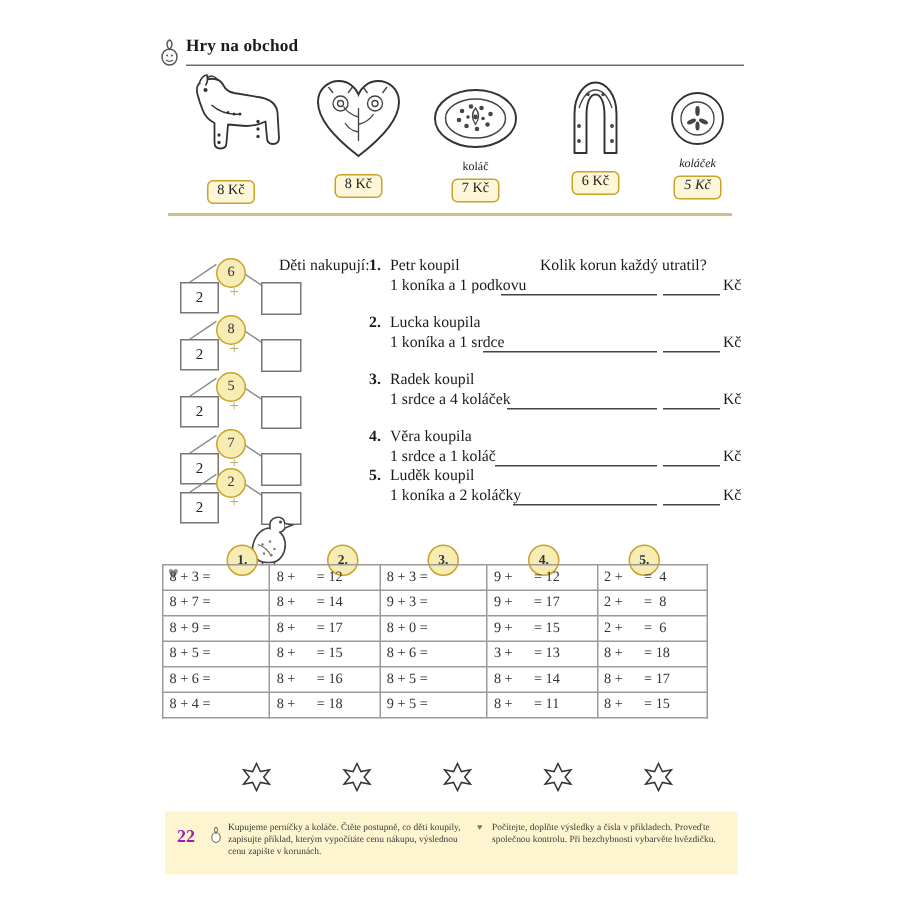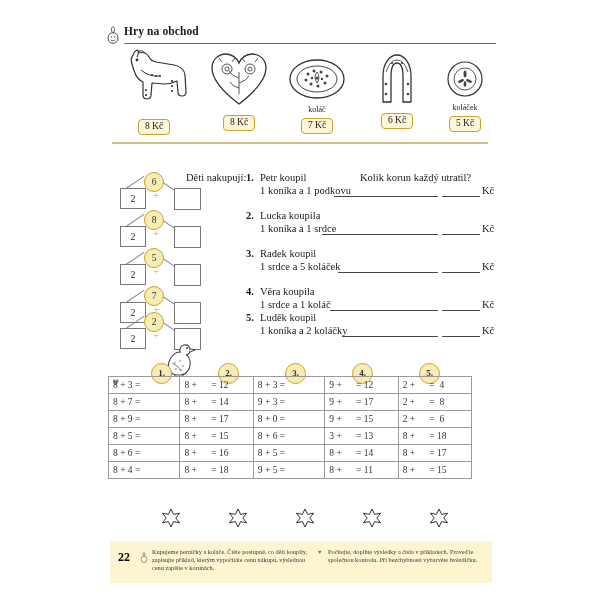--- a/index.html
+++ b/index.html
@@ -133,21 +133,21 @@
   .star{width:22px;height:20px;}
 
   .bird{position:absolute;left:162px;top:343px;}
 
   
   .footer{
     position:absolute;left:110px;top:541px;width:382px;height:42px;
     background:#fcf5cf;
   }
   .pgnum{
-    position:absolute;left:8px;top:9px;font-size:12px;font-weight:bold;color:#000000;
+    position:absolute;left:8px;top:9px;font-size:12px;font-weight:bold;color:#a21caf;
   }
   .f-icon{position:absolute;top:8px;}
   .f-col{
     position:absolute;top:7px;font-size:6.3px;line-height:8.2px;color:#3a3a3a;
   }
   #f-col-1{left:42px;width:158px;}
   #f-col-2{left:218px;width:150px;}
 </style>
 </head>
 <body>
@@ -252,21 +252,21 @@
               <circle cx="36" cy="44" r="1.3"></circle>
             <circle cx="20" cy="13" r="1.1"></circle>
               <circle cx="30" cy="13" r="1.1"></circle>
           </g>
         </svg>
       </span>
       <span class="cap"></span>
       <span class="pricetag">6 Kč</span>
     </div>
 
-    <div class="good" style="left:322px;top:12px;width:62px;">
+    <div class="good" style="left:322px;top:12px;width:62px;font-style:italic;">
       <span class="art">
         <svg width="40" height="38" viewBox="0 0 40 38">
           <circle cx="20" cy="19" r="17" fill="#fff" stroke="#333" stroke-width="1.2"></circle>
           <circle cx="20" cy="19" r="11" fill="#fff" stroke="#444" stroke-width="0.9"></circle>
           <g fill="#444">
             <ellipse cx="20" cy="14" rx="1.5" ry="3.4"></ellipse>
             <ellipse cx="16" cy="21" rx="3.2" ry="1.4" transform="rotate(-25 16 21)"></ellipse>
             <ellipse cx="24" cy="21" rx="3.2" ry="1.4" transform="rotate(25 24 21)"></ellipse>
             <ellipse cx="20" cy="24" rx="1.4" ry="3"></ellipse>
           </g>
@@ -320,21 +320,21 @@
     <div class="gadget">
       <div class="gleg a"></div>
       <div class="gleg b"></div>
       <div class="gcirc">5</div>
       <div class="gbox l">2</div>
       <div class="gplus">+</div>
       <div class="gbox r"></div>
     </div>
     <div class="tnum">3.</div>
     <div class="tname">Radek koupil</div>
-    <div class="titem">1 srdce a 5 koláček</div>
+    <div class="titem">1 srdce a 4 koláček</div>
     <div class="lineA" style="left:226px;width:100px;"></div>
     <div class="lineB"></div>
     <div class="kc">Kč</div>
   </div>
 
   <div class="task" style="top:284px;">
     <div class="gadget">
       <div class="gleg a"></div>
       <div class="gleg b"></div>
       <div class="gcirc">7</div>

